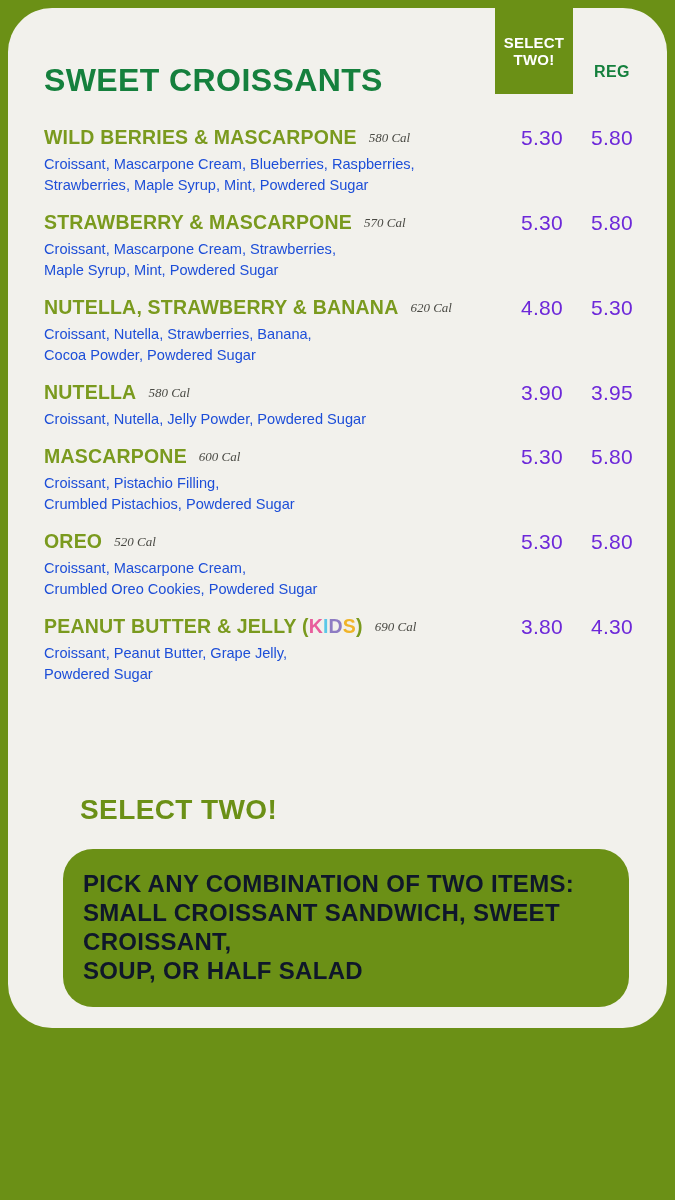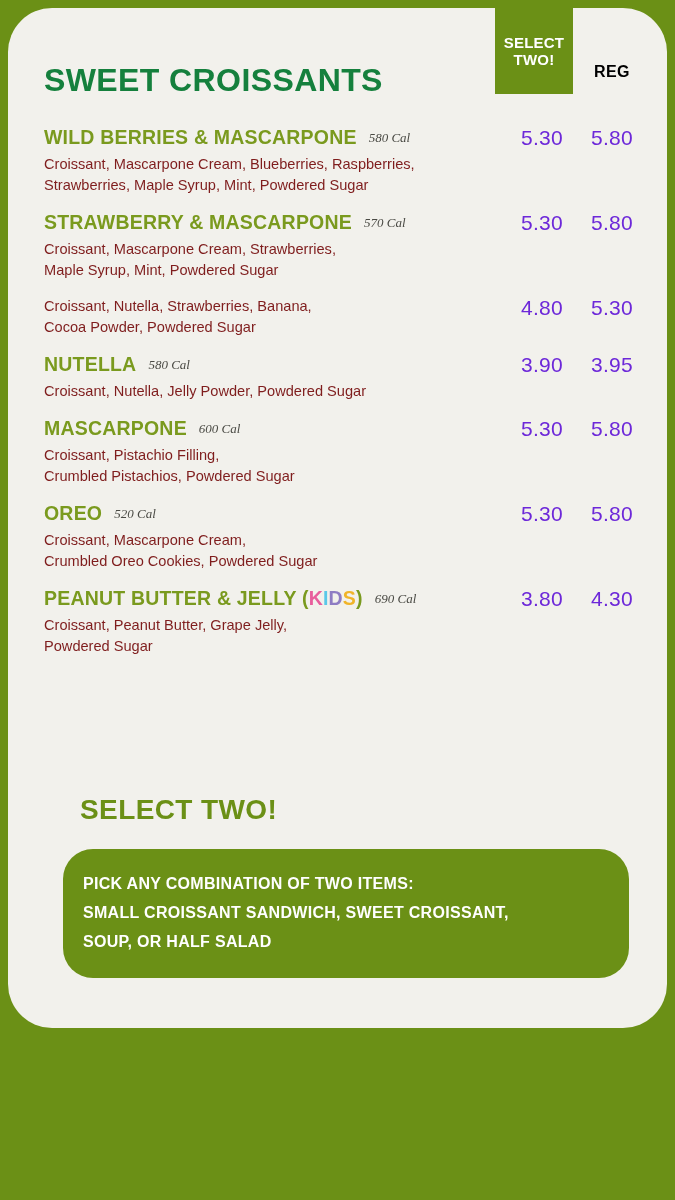--- a/index.html
+++ b/index.html
@@ -52,21 +52,21 @@
     line-height: 17px;
     letter-spacing: 0.2px;
   }
 
   .reg-head {
     position: absolute;
     right: 24px;
     top: 55px;
     width: 62px;
     text-align: center;
-    color: #000000;
+    color: #15803d;
     font-weight: bold;
     font-size: 16px;
     letter-spacing: 0.4px;
   }
 
   .section-title {
     position: absolute;
     left: 36px;
     top: 54px;
     color: #15803d;
@@ -104,21 +104,21 @@
 
   .item-cal {
     margin-left: 12px;
     color: #4a4a44;
     font-size: 13px;
     font-style: italic;
     font-family: "Liberation Serif", serif;
   }
 
   .item-desc {
-    color: #7f1d1d;
+    color: #1d4ed8;
     font-size: 14.6px;
     line-height: 21px;
     max-width: 470px;
     white-space: pre-line;
   }
 
   .price-select, .price-reg {
     position: absolute;
     top: 0;
     width: 62px;
@@ -150,22 +150,22 @@
     position: absolute;
     left: 55px;
     top: 841px;
     width: 566px;
     background: #6b9016;
     border-radius: 30px;
     padding: 20px 22px 22px 20px;
     box-sizing: border-box;
   }
   .callout-text {
-    color: #ffffff;
-    font-size: 16px;
+    color: #0f172a;
+    font-size: 24px;
     font-weight: bold;
     line-height: 29px;
     letter-spacing: 0.3px;
     white-space: pre-line;
   }
 </style>
 </head>
 <body>
 
 <div class="page">
@@ -197,20 +197,24 @@
           <span class="item-name">STRAWBERRY &amp; MASCARPONE</span>
           <span class="item-cal">570 Cal</span>
         </div>
         <div class="item-desc">Croissant, Mascarpone Cream, Strawberries,
 Maple Syrup, Mint, Powdered Sugar</div>
         <div class="price-select">5.30</div>
         <div class="price-reg">5.80</div>
       </div>
 
       <div class="item">
+        <div class="item-head">
+          <span class="item-name">NUTELLA, STRAWBERRY &amp; BANANA</span>
+          <span class="item-cal">620 Cal</span>
+        </div>
         <div class="item-desc">Croissant, Nutella, Strawberries, Banana,
 Cocoa Powder, Powdered Sugar</div>
         <div class="price-select">4.80</div>
         <div class="price-reg">5.30</div>
       </div>
 
       <div class="item">
         <div class="item-head">
           <span class="item-name">NUTELLA</span>
           <span class="item-cal">580 Cal</span>

